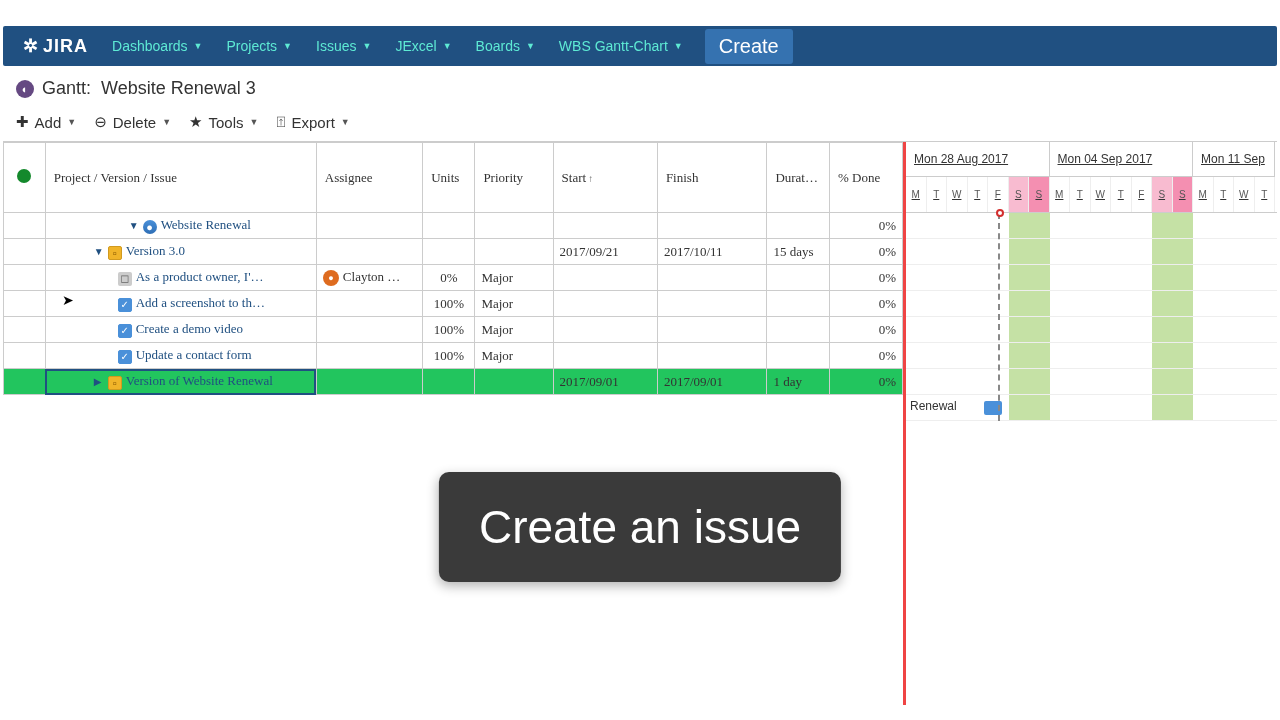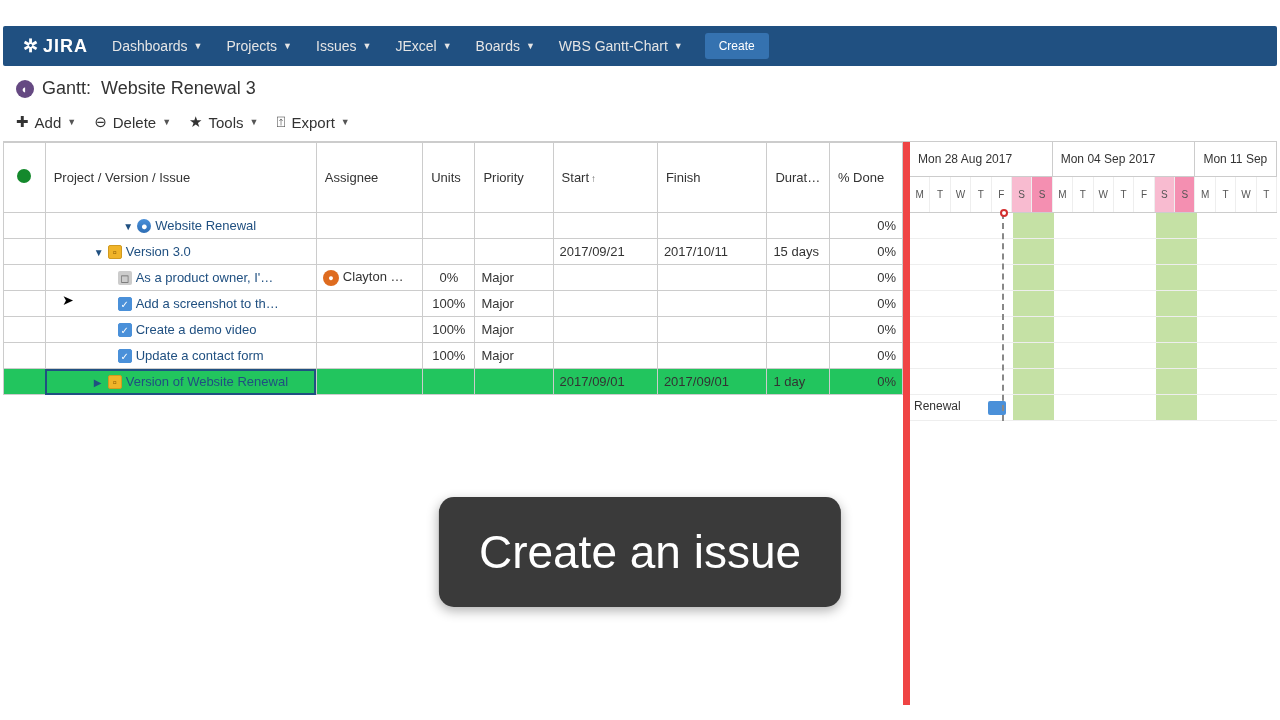--- a/index.html
+++ b/index.html
@@ -2,42 +2,42 @@
 <html><head>
 <meta charset="utf-8">
 <style>
   * { box-sizing: border-box; margin: 0; padding: 0; }
   body { font-family: -apple-system, BlinkMacSystemFont, "Segoe UI", Arial, sans-serif; font-size: 13px; color: #333; background: #fff; width: 1280px; height: 720px; overflow: hidden; position: relative; }
   
   
   .navbar { background: #205081; height: 40px; display: flex; align-items: center; padding: 0 20px; gap: 4px; margin: 26px 3px 0 3px; border-radius: 2px;}
   .logo { color: #fff; font-weight: bold; font-size: 18px; letter-spacing: 1px; margin-right: 10px; display:flex; align-items:center; gap:4px;}
   .logo-icon { display:inline-block; }
-  .nav-item { color: #e5e5e5; padding: 0 10px; height: 40px; display: flex; align-items: center; cursor: pointer; font-size: 14px; gap:6px;}
+  .nav-item { color: #5eead4; padding: 0 10px; height: 40px; display: flex; align-items: center; cursor: pointer; font-size: 14px; gap:6px;}
   .caret { font-size: 9px; }
-  .create-btn { background: #3572b0; color: #fff; border: none; padding: 6px 14px; border-radius: 3px; font-size: 12px; cursor: pointer; margin-left:8px;}
+  .create-btn { background: #3572b0; color: #fff; border: none; padding: 6px 14px; border-radius: 3px; font-size: 20px; cursor: pointer; margin-left:8px;}
   
   
   .page-header { padding: 12px 16px 8px 16px; display:flex; align-items:center; gap:8px; }
   .page-header .icon-circle { width:18px; height:18px; background:#654982; border-radius:50%; display:inline-flex; align-items:center; justify-content:center; color:#fff; font-size:11px;}
   .page-title { font-size: 18px; font-weight: 400; color: #333; }
   
   
   .toolbar { padding: 6px 16px 10px 16px; display:flex; gap:18px; border-bottom:0; }
   .tool-btn { display:flex; align-items:center; gap:6px; cursor:pointer; color:#333; font-size:15px; }
   .tool-btn .ticon { font-size:15px; }
   .tool-btn .caret { color:#555; }
   
   
   .main { display:flex; border-top:1px solid #ccc; height: calc(100% - 156px); margin:0 3px; }
   .left-pane { width: 900px; border-right: 0; overflow:hidden; }
-  .right-pane { flex:1; border-left:7px solid #ef4444; overflow:hidden; position:relative;}
-  
-  
-  table.grid { width:100%; border-collapse: collapse; table-layout: fixed; }
+  .right-pane { flex:1; border-left:3px solid #ef4444; overflow:hidden; position:relative;text-decoration:underline;}
+  
+  
+  table.grid { width:100%; border-collapse: collapse; table-layout: fixed; font-family: Liberation Serif, serif; }
   table.grid th, table.grid td { border: 1px solid #ccc; height: 26px; font-size:13px; overflow:hidden; white-space:nowrap; text-overflow:ellipsis; vertical-align:middle; }
   table.grid th { background:#fff; font-weight:normal; color:#333; padding: 0 8px; text-align:left; height:70px; }
   table.grid td { padding: 0 6px; }
   .col-status { width:40px; text-align:center !important; }
   .col-name { width:260px; }
   .col-assignee { width:102px; }
   .col-units { width:50px; text-align:center;}
   .col-priority { width:75px; }
   .col-start { width:100px; }
   .col-finish { width:105px; }
@@ -72,21 +72,21 @@
   .day-cell.sun { background:#f48fb1; }
   .timeline-body { position:relative; }
   .timeline-row { height:26px; border-bottom:1px solid #eee; position:relative; }
   .green-band { position:absolute; top:0; bottom:0; background:#c5e1a5; }
   .today-line { position:absolute; top:0; bottom:0; width:0; border-left:2px dashed #888; z-index:5;}
   .today-marker { position:absolute; top:-4px; width:8px; height:8px; background:#fff; border:2px solid #d32f2f; border-radius:50%; transform:translateX(-50%);}
   .bar { position:absolute; height:14px; top:6px; background:#4a90d9; border-radius:2px;}
   .bar-label { position:absolute; left:4px; top:4px; font-size:12px; color:#333;}
   
   
-  .caption-overlay { position:absolute; left:50%; top:497px; transform:translateX(-50%); background:#3a3a3a; color:#fff; font-size:46px; padding: 28px 40px; border-radius:15px; box-shadow:0 4px 12px rgba(0,0,0,0.3); }
+  .caption-overlay { position:absolute; left:50%; top:472px; transform:translateX(-50%); background:#3a3a3a; color:#fff; font-size:46px; padding: 28px 40px; border-radius:10px; box-shadow:0 4px 12px rgba(0,0,0,0.3); }
   
   
   .cursor { position:absolute; left:62px; top:292px; font-size:14px; color:#000; z-index:20; pointer-events:none;}
 </style>
 </head>
 <body>
 
 <div class="navbar">
   <div class="logo">
     <span class="logo-icon">✲</span>

